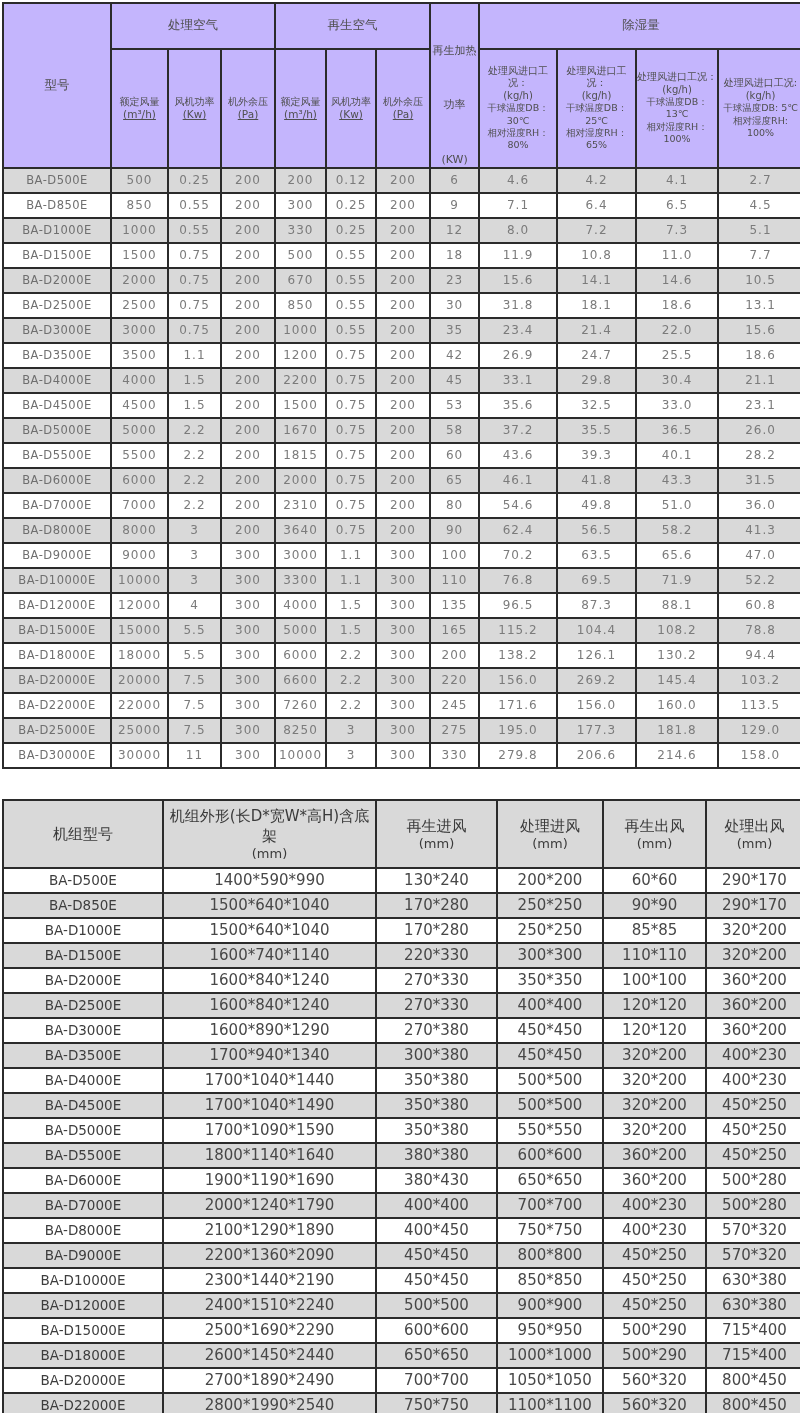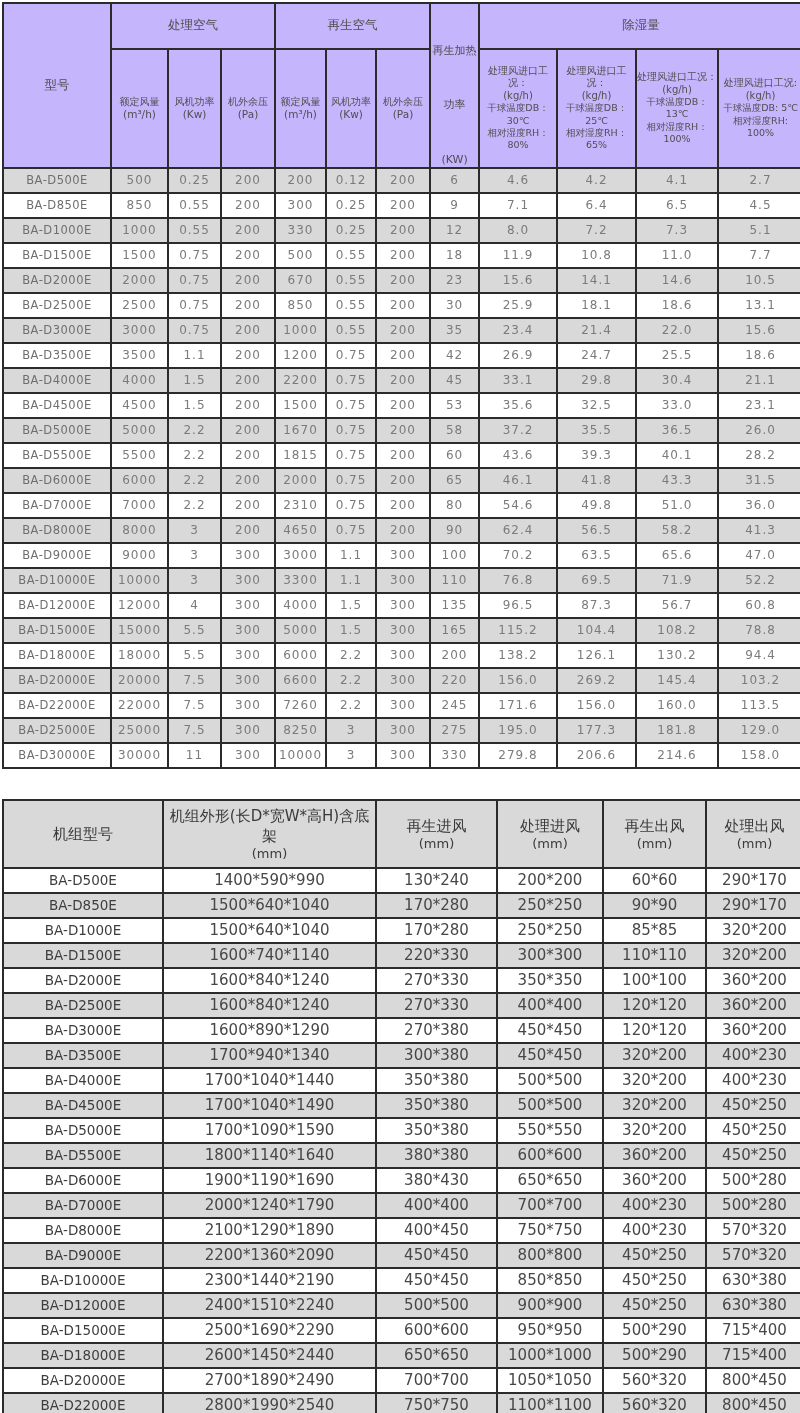--- a/index.html
+++ b/index.html
@@ -21,21 +21,21 @@
     vertical-align: middle;
     padding: 0;
     overflow: hidden;
   }
   
   #t1 { margin-top: 2px; }
   #t1 th { background: #c4b5fd; font-weight: normal; color: #4f4f4f; }
   #t1 .group-row th { height: 32px; font-size: 12.5px; }
   #t1 .sub-row th { height: 65px; font-size: 11px; }
   #t1 th .label { font-size: 10px; line-height: 1.35; }
-  #t1 th .unit  { font-size: 10.5px; line-height: 1.3; }
+  #t1 th .unit  { font-size: 10.5px; line-height: 1.3; text-decoration: underline; }
   #t1 th.regen-heat div { font-size: 11px; line-height: 1.3; margin-top: 40px; }
   #t1 th.cond div.l12 { font-size: 10px;  line-height: 1.25; }
   #t1 th.cond div.l34 { font-size: 9.5px; line-height: 1.3; }
   #t1 td {
     height: 23px;
     font-size: 12px;
     color: #7b7b7b;
     letter-spacing: 1px;
     background: #ffffff;
   }
@@ -215,21 +215,21 @@
       </tr>
       <tr>
         <td class="model">BA-D2500E</td>
         <td>2500</td>
         <td>0.75</td>
         <td>200</td>
         <td>850</td>
         <td>0.55</td>
         <td>200</td>
         <td>30</td>
-        <td>25.9</td>
+        <td>31.8</td>
         <td>18.1</td>
         <td>18.6</td>
         <td>13.1</td>
       </tr>
       <tr class="shaded">
         <td class="model">BA-D3000E</td>
         <td>3000</td>
         <td>0.75</td>
         <td>200</td>
         <td>1000</td>
@@ -337,21 +337,21 @@
         <td>54.6</td>
         <td>49.8</td>
         <td>51.0</td>
         <td>36.0</td>
       </tr>
       <tr class="shaded">
         <td class="model">BA-D8000E</td>
         <td>8000</td>
         <td>3</td>
         <td>200</td>
-        <td>4650</td>
+        <td>3640</td>
         <td>0.75</td>
         <td>200</td>
         <td>90</td>
         <td>62.4</td>
         <td>56.5</td>
         <td>58.2</td>
         <td>41.3</td>
       </tr>
       <tr>
         <td class="model">BA-D9000E</td>
@@ -385,21 +385,21 @@
         <td class="model">BA-D12000E</td>
         <td>12000</td>
         <td>4</td>
         <td>300</td>
         <td>4000</td>
         <td>1.5</td>
         <td>300</td>
         <td>135</td>
         <td>96.5</td>
         <td>87.3</td>
-        <td>56.7</td>
+        <td>88.1</td>
         <td>60.8</td>
       </tr>
       <tr class="shaded">
         <td class="model">BA-D15000E</td>
         <td>15000</td>
         <td>5.5</td>
         <td>300</td>
         <td>5000</td>
         <td>1.5</td>
         <td>300</td>

